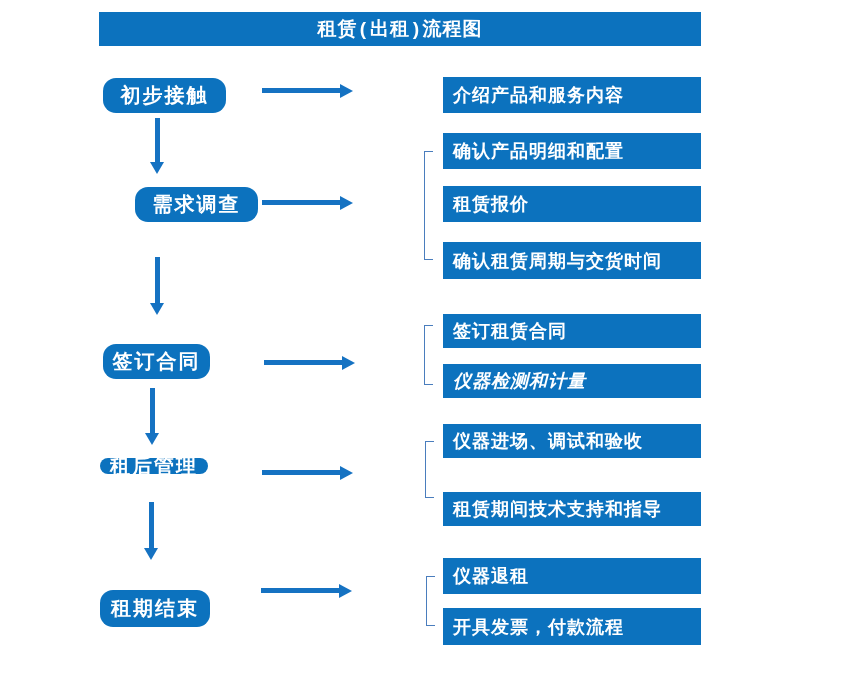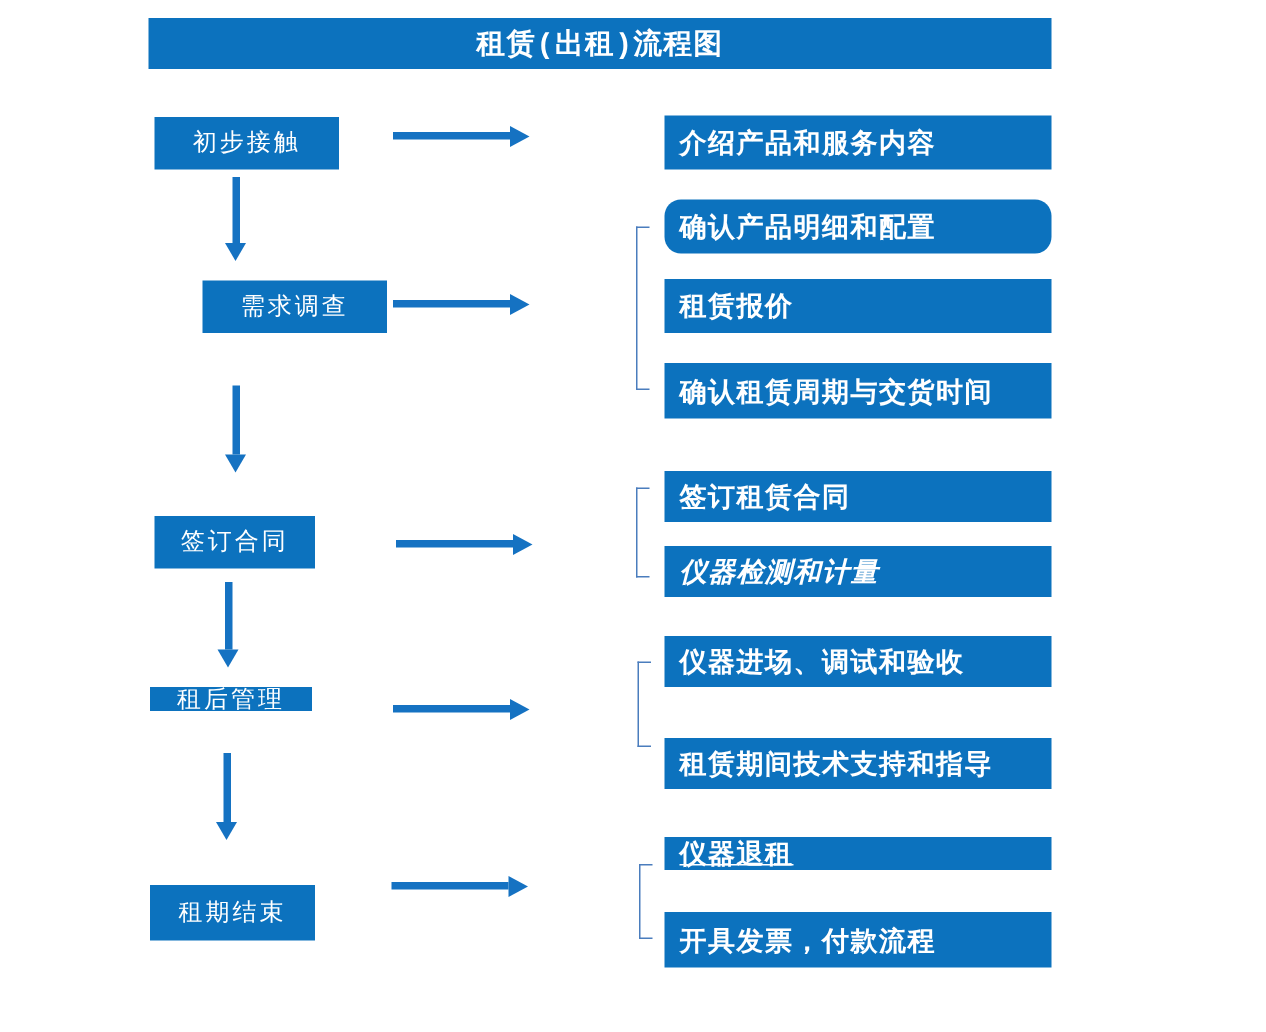--- a/index.html
+++ b/index.html
@@ -14,22 +14,22 @@
   .canvas{
     position:relative;width:844px;height:688px;background:#ffffff;overflow:hidden;
   }
   .title-bar{
     position:absolute;background:var(--box-blue);color:var(--text-white);
     font-size:19px;font-weight:bold;text-align:center;letter-spacing:1px;
     display:flex;align-items:center;justify-content:center;font-family:Liberation Mono, monospace;
   }
   .step-box{
     position:absolute;background:var(--box-blue);color:var(--text-white);
-    font-size:16px;font-weight:normal;letter-spacing:2px;
-    display:flex;align-items:center;justify-content:center;
+    font-size:20px;font-weight:bold;letter-spacing:2px;
+    display:flex;align-items:center;justify-content:center;border-radius:13px;
   }
   .detail-box{
     position:absolute;background:var(--box-blue);color:var(--text-white);
     font-size:18px;font-weight:bold;letter-spacing:1px;
     display:flex;align-items:center;padding-left:10px;
   }
   .down-arrow{
     position:absolute;width:5px;background:var(--arrow-blue);
   }
   .down-arrow::after{
@@ -76,26 +76,26 @@
   <div class="right-arrow" style="left:262px;top:470px;width:78px;"></div>
   <div class="right-arrow" style="left:261px;top:588px;width:78px;"></div>
 
   <div class="bracket" style="left:424px;top:151px;height:109px;"></div>
   <div class="bracket" style="left:424px;top:325px;height:60px;"></div>
   <div class="bracket" style="left:425px;top:441px;height:57px;"></div>
   <div class="bracket" style="left:426px;top:576px;height:50px;"></div>
 
   <div class="detail-box" style="left:443px;top:77px;width:258px;height:36px;">介绍产品和服务内容</div>
 
-  <div class="detail-box" style="left:443px;top:133px;width:258px;height:36px;border-radius:11px;">确认产品明细和配置</div>
+  <div class="detail-box" style="left:443px;top:133px;width:258px;height:36px;">确认产品明细和配置</div>
   <div class="detail-box" style="left:443px;top:186px;width:258px;height:36px;">租赁报价</div>
   <div class="detail-box" style="left:443px;top:242px;width:258px;height:37px;">确认租赁周期与交货时间</div>
 
   <div class="detail-box" style="left:443px;top:314px;width:258px;height:34px;">签订租赁合同</div>
   <div class="detail-box" style="left:443px;top:364px;width:258px;height:34px;font-style:italic;">仪器检测和计量</div>
 
   <div class="detail-box" style="left:443px;top:424px;width:258px;height:34px;">仪器进场、调试和验收</div>
   <div class="detail-box" style="left:443px;top:492px;width:258px;height:34px;">租赁期间技术支持和指导</div>
 
-  <div class="detail-box" style="left:443px;top:558px;width:258px;height:22px;text-decoration:underline;">仪器退租</div>
+  <div class="detail-box" style="left:443px;top:558px;width:258px;height:36px;">仪器退租</div>
   <div class="detail-box" style="left:443px;top:608px;width:258px;height:37px;">开具发票，付款流程</div>
 
 </div>
 
 </body></html>

